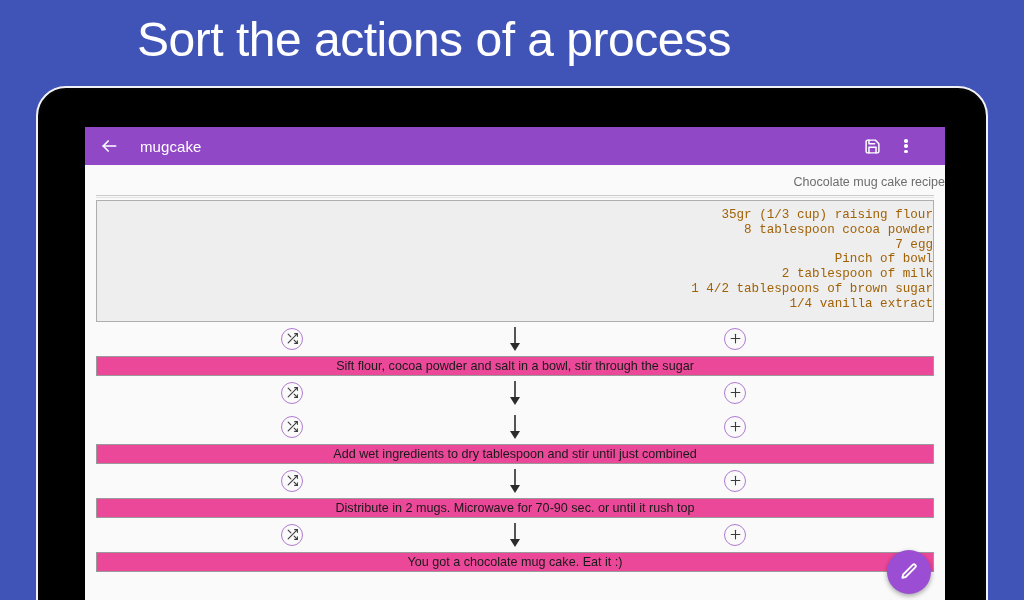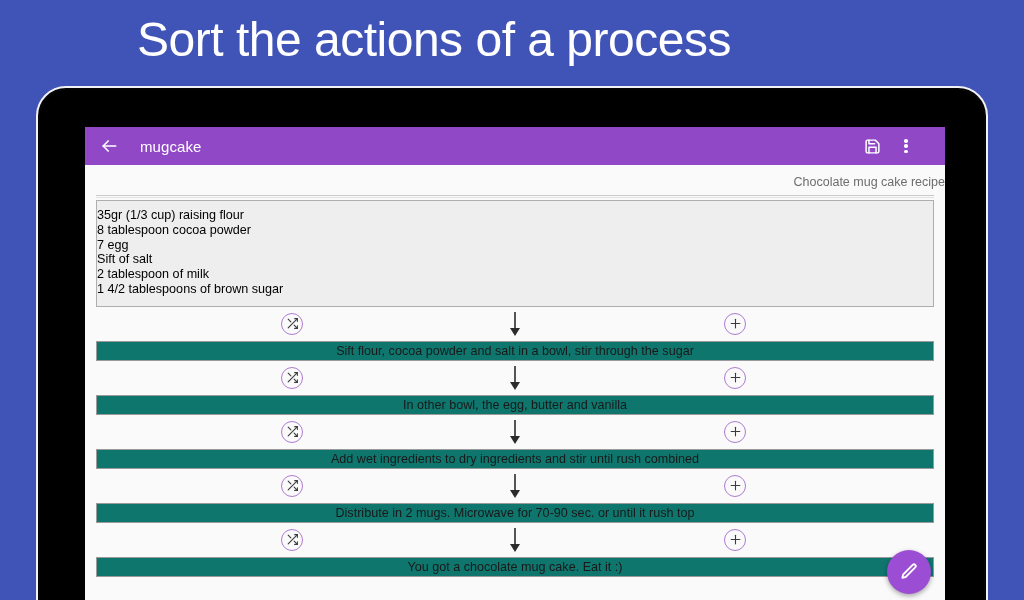--- a/index.html
+++ b/index.html
@@ -147,24 +147,25 @@
   }
 
   .ingredients-box {
     margin: 2px 11px 0 11px;
     border: 1px solid #aeaeae;
     background: #eeeeee;
     padding: 7px 0 9px 0;
   }
 
   .ingredients-box .ing-line {
-    text-align: left;
+    text-align: right;
     font-size: 12.6px;
-    color: #000000;
+    color: #a16207;
     line-height: 14.8px;
+    font-family: Liberation Mono, monospace;
   }
 
   
   .connector-row {
     position: relative;
     height: 34px;
   }
 
   .connector-row .shuffle-btn {
     position: absolute;
@@ -203,21 +204,21 @@
     height: 26px;
     display: flex;
     align-items: center;
     justify-content: center;
   }
 
   
   .step-box {
     margin: 0 11px;
     border: 1px solid #9a9a9a;
-    background: #0f766e;
+    background: #ec4899;
     height: 20px;
     display: flex;
     align-items: center;
     justify-content: center;
   }
 
   .step-box .step-text {
     font-size: 12.6px;
     color: #191919;
     text-align: center;
@@ -282,23 +283,24 @@
 
   <div class="content">
 
     <div class="recipe-caption">Chocolate mug cake recipe</div>
     <div class="caption-divider"></div>
 
     <div class="ingredients-box">
       <div class="ing-line">35gr (1/3 cup) raising flour</div>
       <div class="ing-line">8 tablespoon cocoa powder</div>
       <div class="ing-line">7 egg</div>
-      <div class="ing-line">Sift of salt</div>
+      <div class="ing-line">Pinch of bowl</div>
       <div class="ing-line">2 tablespoon of milk</div>
       <div class="ing-line">1 4/2 tablespoons of brown sugar</div>
+      <div class="ing-line">1/4 vanilla extract</div>
     </div>
 
     <div class="connector-row">
       <div class="shuffle-btn">
         <svg width="13" height="13" viewBox="0 0 24 24" fill="none" stroke="#3b3b3b" stroke-width="2" stroke-linecap="round" stroke-linejoin="round" aria-hidden="true">
           <polyline points="16,3 21,3 21,8"></polyline>
           <line x1="4" y1="20" x2="21" y2="3"></line>
           <polyline points="21,16 21,21 16,21"></polyline>
           <line x1="15" y1="15" x2="21" y2="21"></line>
           <line x1="4" y1="4" x2="9" y2="9"></line>
@@ -339,23 +341,20 @@
         </svg>
       </div>
       <div class="add-btn">
         <svg width="13" height="13" viewBox="0 0 24 24" fill="none" stroke="#3b3b3b" stroke-width="2" stroke-linecap="round" aria-hidden="true">
           <line x1="12" y1="4" x2="12" y2="20"></line>
           <line x1="4" y1="12" x2="20" y2="12"></line>
         </svg>
       </div>
     </div>
 
-    <div class="step-box">
-      <div class="step-text">In other bowl, the egg, butter and vanilla</div>
-    </div>
 
     <div class="connector-row">
       <div class="shuffle-btn">
         <svg width="13" height="13" viewBox="0 0 24 24" fill="none" stroke="#3b3b3b" stroke-width="2" stroke-linecap="round" stroke-linejoin="round" aria-hidden="true">
           <polyline points="16,3 21,3 21,8"></polyline>
           <line x1="4" y1="20" x2="21" y2="3"></line>
           <polyline points="21,16 21,21 16,21"></polyline>
           <line x1="15" y1="15" x2="21" y2="21"></line>
           <line x1="4" y1="4" x2="9" y2="9"></line>
         </svg>
@@ -368,21 +367,21 @@
       </div>
       <div class="add-btn">
         <svg width="13" height="13" viewBox="0 0 24 24" fill="none" stroke="#3b3b3b" stroke-width="2" stroke-linecap="round" aria-hidden="true">
           <line x1="12" y1="4" x2="12" y2="20"></line>
           <line x1="4" y1="12" x2="20" y2="12"></line>
         </svg>
       </div>
     </div>
 
     <div class="step-box">
-      <div class="step-text">Add wet ingredients to dry ingredients and stir until rush combined</div>
+      <div class="step-text">Add wet ingredients to dry tablespoon and stir until just combined</div>
     </div>
 
     <div class="connector-row">
       <div class="shuffle-btn">
         <svg width="13" height="13" viewBox="0 0 24 24" fill="none" stroke="#3b3b3b" stroke-width="2" stroke-linecap="round" stroke-linejoin="round" aria-hidden="true">
           <polyline points="16,3 21,3 21,8"></polyline>
           <line x1="4" y1="20" x2="21" y2="3"></line>
           <polyline points="21,16 21,21 16,21"></polyline>
           <line x1="15" y1="15" x2="21" y2="21"></line>
           <line x1="4" y1="4" x2="9" y2="9"></line>

